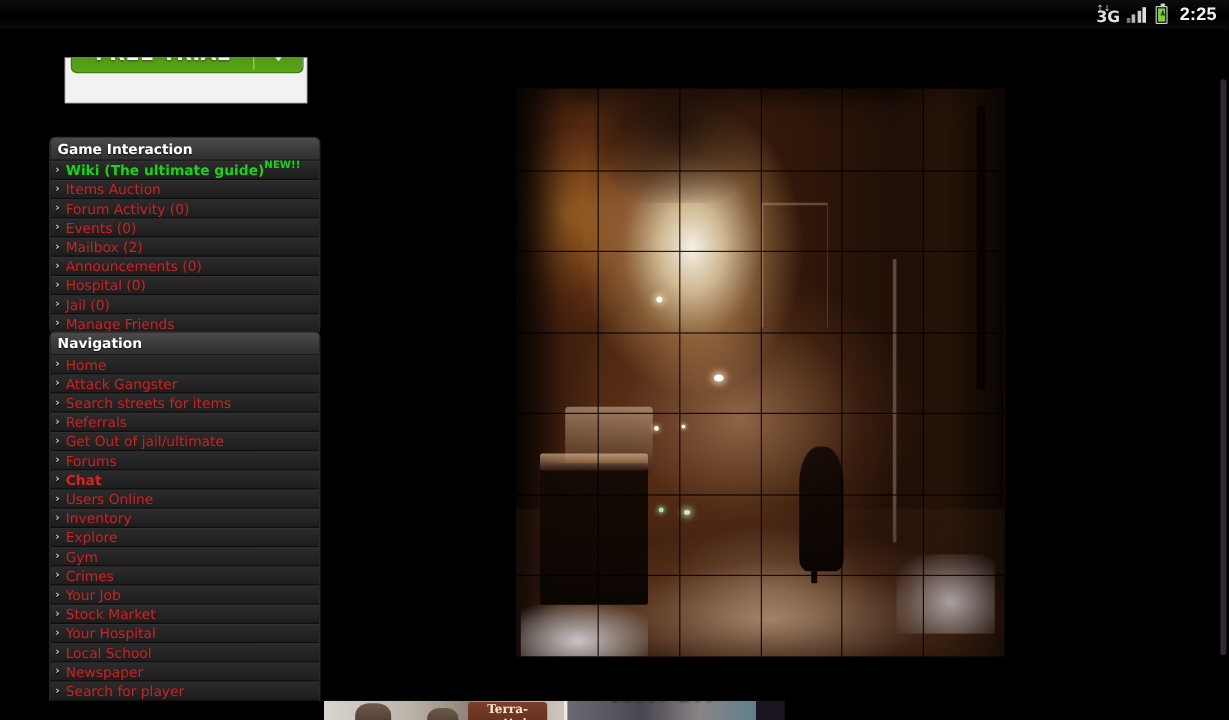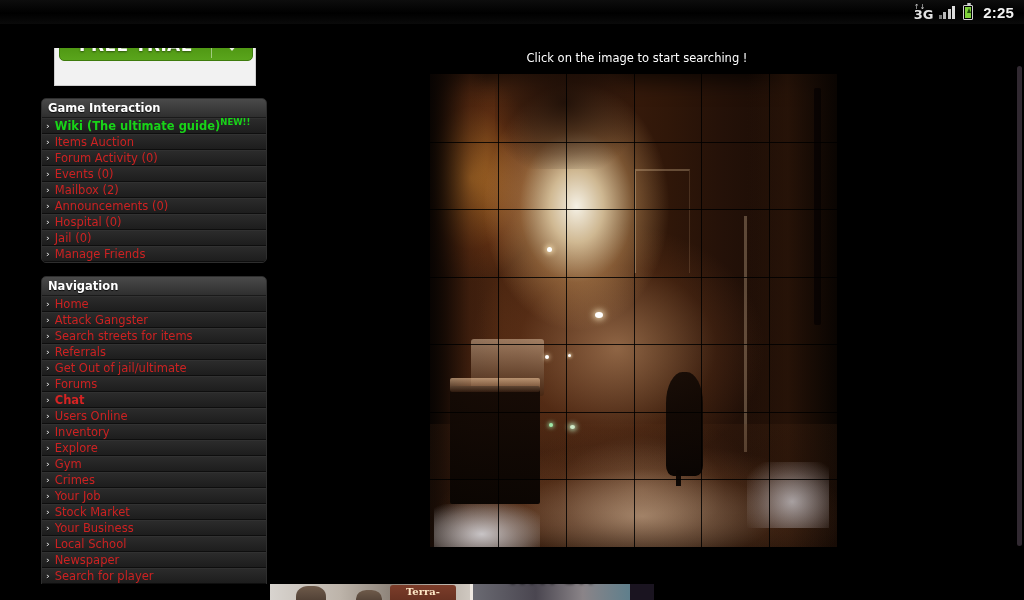--- a/index.html
+++ b/index.html
@@ -362,21 +362,21 @@
           <span class="ft-label">FREE TRIAL</span>
           <span class="ft-sep"></span>
           <span class="ft-arrow">
             <svg width="22" height="14" viewBox="0 0 22 14">
               <polygon points="1,1 21,1 11,13" fill="#ffffff" opacity="0.92"></polygon>
             </svg>
           </span>
         </div>
       </div>
 
-      <div class="panel" id="panel-0" style="top:50px;text-align:right;">
+      <div class="panel" id="panel-0" style="top:66px;text-align:right;">
         <div class="panel-head">Game Interaction</div>
         <div class="panel-list" id="list-0">
             <div class="nav-item green">
               <span class="chev">›</span>
               <span class="lbl">Wiki (The ultimate guide)</span>
               <span class="sup">NEW!!</span>
             </div>
             <div class="nav-item">
               <span class="chev">›</span>
               <span class="lbl">Items Auction</span>
@@ -466,21 +466,21 @@
             <div class="nav-item">
               <span class="chev">›</span>
               <span class="lbl">Your Job</span>
             </div>
             <div class="nav-item">
               <span class="chev">›</span>
               <span class="lbl">Stock Market</span>
             </div>
             <div class="nav-item">
               <span class="chev">›</span>
-              <span class="lbl">Your Business</span>
+              <span class="lbl">Your Hospital</span>
             </div>
             <div class="nav-item">
               <span class="chev">›</span>
               <span class="lbl">Local School</span>
             </div>
             <div class="nav-item">
               <span class="chev">›</span>
               <span class="lbl">Newspaper</span>
             </div>
             <div class="nav-item">
@@ -490,21 +490,20 @@
             <div class="nav-item">
               <span class="chev">›</span>
               <span class="lbl">Your Gang</span>
             </div>
           </div>
       </div>
 
     </div>
 
     <div id="maincol">
-      <div id="search-hint">Click on the image to start searching !</div>
 
       <div id="search-image">
         <div class="img-detail">
           <div class="d-wallL"></div>
           <div class="d-wallR"></div>
           <div class="d-smokeTop"></div>
           <div class="d-escape"></div>
           <div class="d-pole"></div>
           <div class="d-ground"></div>
           <div class="d-crate"></div>

